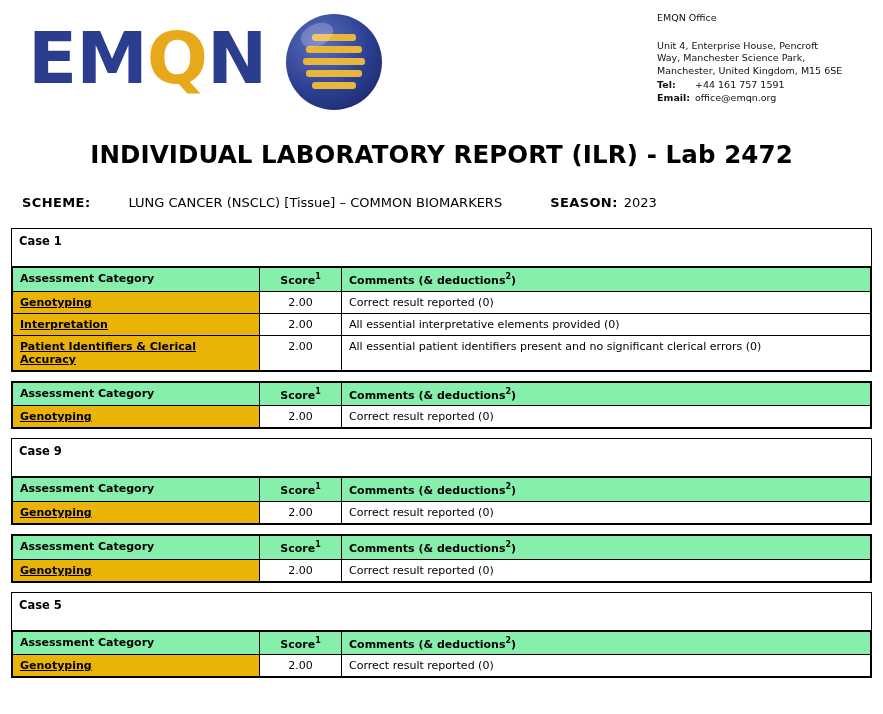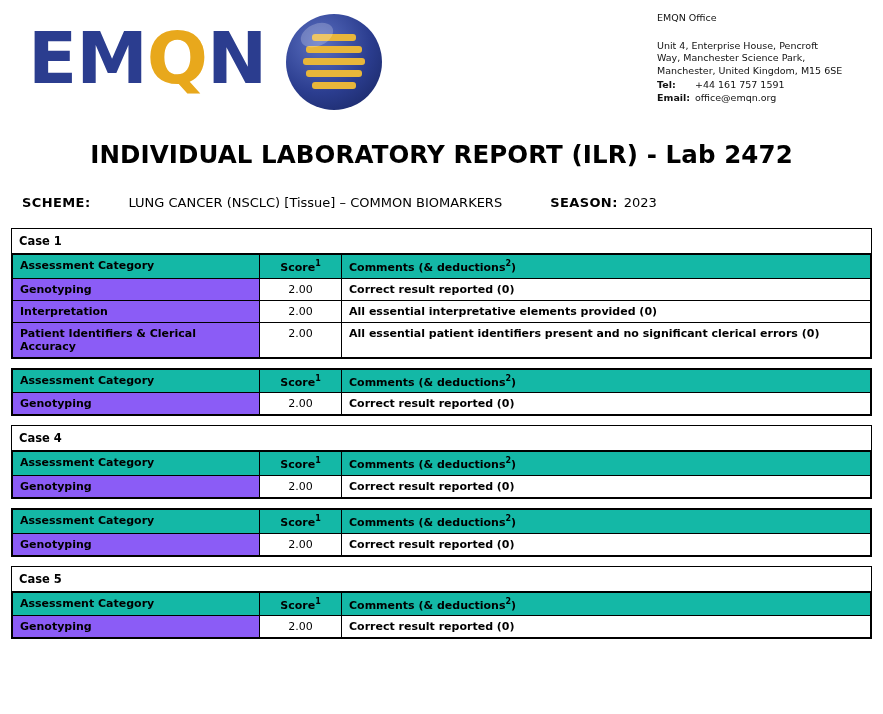--- a/index.html
+++ b/index.html
@@ -142,56 +142,57 @@
     margin: 18px 11px 0 11px;
   }
   .case-block {
     margin-bottom: 9px;
     border: 1px solid #000;
   }
   .case-title {
     font-family: "DejaVu Sans", sans-serif;
     font-weight: bold;
     font-size: 11.5px;
-    padding: 5px 7px 5px 7px;
+    padding: 5px 7px 18px 7px;
     border-bottom: 1px solid #000;
     background: #ffffff;
   }
   table.case-table {
     border-collapse: collapse;
     width: 100%;
     table-layout: fixed;
     font-family: "DejaVu Sans", sans-serif;
     font-size: 11px;
   }
   table.case-table th,
   table.case-table td {
     border: 1px solid #000;
     padding: 4px 7px;
     vertical-align: top;
   }
   table.case-table tr.head th {
-    background: #14b8a6;
+    background: #86efac;
     font-weight: bold;
     text-align: left;
     font-size: 11px;
     margin-left: 7px;
   }
   table.case-table tr.head th.c-score {
     text-align: center;
   }
   table.case-table td.c-cat {
-    background: #8b5cf6;
-    font-weight: bold;
+    background: #eab308;
+    font-weight: bold;
+    text-decoration: underline;
   }
   table.case-table td.c-score {
     text-align: center;
   }
   table.case-table td.c-comment {
-    font-weight: bold;
+    font-weight: normal;
   }
   col.w-cat { width: 247px; }
   col.w-score { width: 82px; }
   col.w-comment { width: auto; }
   .sup { font-size: 8px; vertical-align: super; }
   table.case-table tr.head th.c-cat,
   table.case-table tr.head th.c-comment { text-align: left; }
   
   .case-block table.case-table { border-left: 0; border-right: 0; }
 </style>
@@ -286,21 +287,21 @@
         <tbody>
           <tr>
             <td class="c-cat">Genotyping</td>
             <td class="c-score">2.00</td>
             <td class="c-comment">Correct result reported (0)</td>
           </tr>
         </tbody>
       </table>
     </div>
     <div class="case-block">
-      <div class="case-title">Case 4</div>
+      <div class="case-title">Case 9</div>
       <table class="case-table">
         <colgroup>
           <col class="w-cat">
           <col class="w-score">
           <col class="w-comment">
         </colgroup>
         <thead>
           <tr class="head">
             <th class="c-cat">Assessment Category</th>
             <th class="c-score"><span>Score</span><span class="sup">1</span></th>

